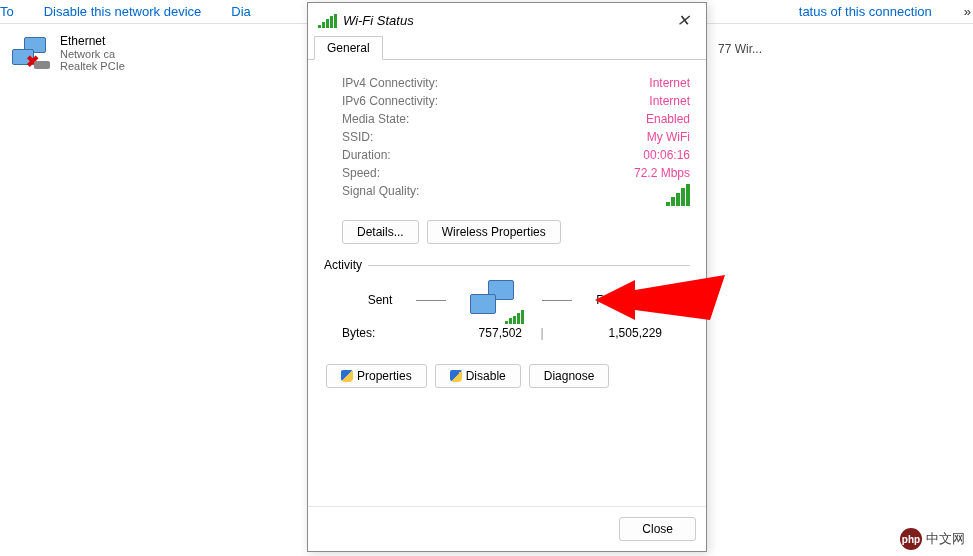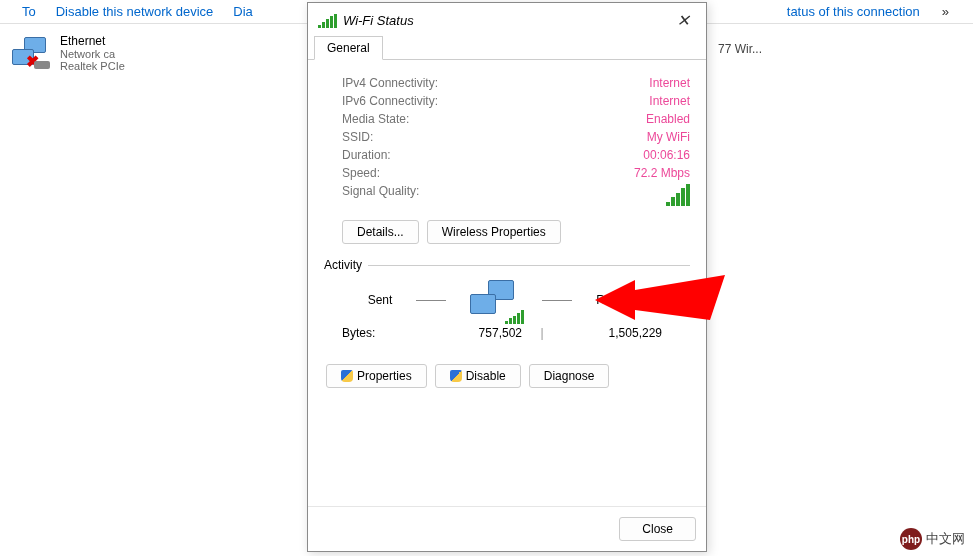--- a/index.html
+++ b/index.html
@@ -8,22 +8,22 @@
     font-family: "Segoe UI", Tahoma, sans-serif;
     font-size: 12px;
     background: #fff;
     width: 973px;
     height: 556px;
     overflow: hidden;
     position: relative;
   }
   .toolbar {
     display: flex;
-    gap: 20px;
-    padding: 4px 22px;
+    gap: 30px;
+    padding: 4px 0;
     border-bottom: 1px solid #e0e0e0;
     color: #0066cc;
     font-size: 13px;
   }
   .toolbar span { cursor: pointer; }
   .toolbar .chev { color: #333; padding: 0 2px; }
   .bg-items {
     display: flex;
     gap: 12px;
     padding: 10px;

